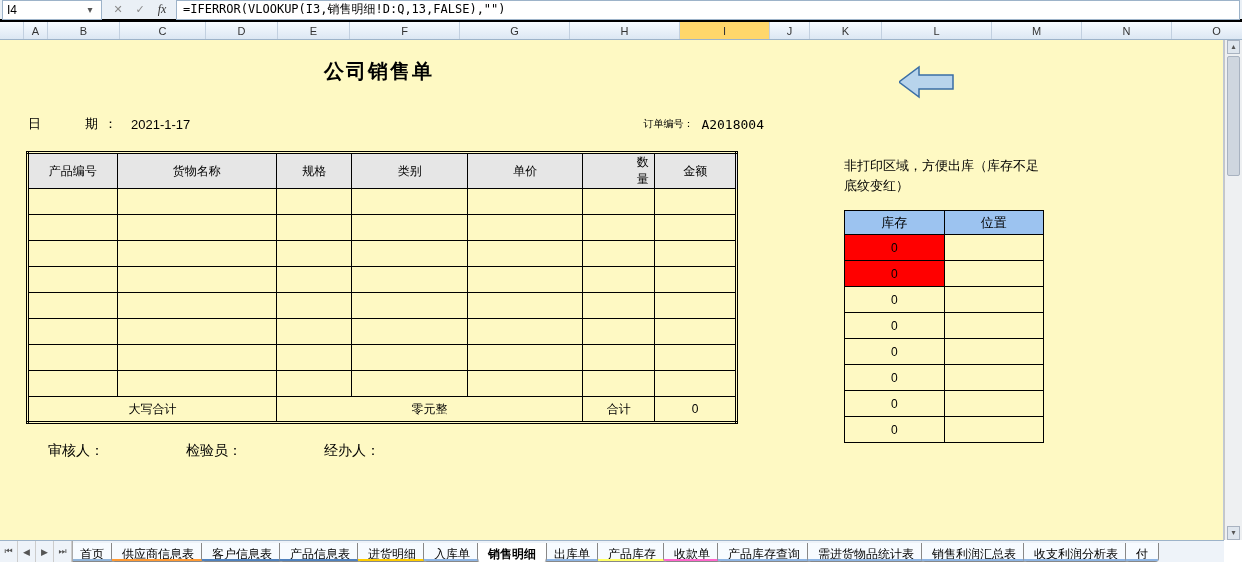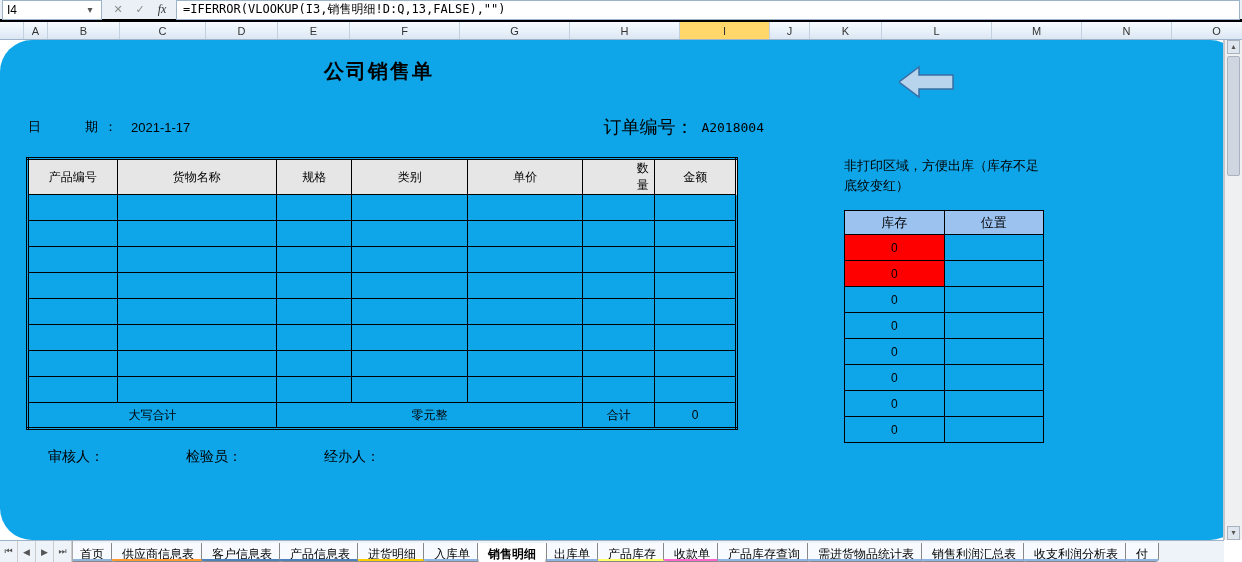--- a/index.html
+++ b/index.html
@@ -15,21 +15,21 @@
   .fx-icon { font-style: italic; font-family: "Times New Roman", serif; color: #333; font-size: 12px; }
   .formula-input { flex: 1; height: 20px; background: #fff; border: 1px solid #9db3c9; margin: 1px 2px 1px 0; display: flex; align-items: center; padding: 0 6px; font-family: Consolas, monospace; font-size: 12px; }
 
   
   .col-headers { display: flex; height: 18px; background: linear-gradient(#f7fbff, #dce7f3); border-bottom: 1px solid #9db3c9; }
   .row-head-spacer { width: 24px; border-right: 1px solid #c2d0e0; background: linear-gradient(#f7fbff,#dce7f3); flex-shrink: 0;}
   .col-h { border-right: 1px solid #c2d0e0; text-align: center; font-size: 11px; line-height: 18px; color: #333; }
   .col-h.sel { background: #ffd76b; }
 
   
-  .grid-area { position: absolute; left: 0; top: 40px; right: 0; bottom: 22px; overflow: hidden; background: #0ea5e9; border-radius: 32px; }
+  .grid-area { position: absolute; left: 0; top: 40px; right: 0; bottom: 22px; overflow: hidden; background: #fef9c3; }
 
   
   .doc { position: absolute; left: 24px; top: 10px; width: 980px; }
   .title { font-size: 20px; font-weight: bold; text-align: left; padding-left: 300px; margin: 8px 0 30px 0; letter-spacing: 2px; }
 
   .row-line { display: flex; align-items: center; margin-bottom: 18px; padding-left: 4px; }
   .lbl { font-size: 13px; letter-spacing: 6px; }
 
   .main-table { border: 3px double #000; border-collapse: collapse; width: 712px; margin-top: 6px; margin-left: 2px;}
   .main-table th, .main-table td { border: 1px solid #000; height: 26px; text-align: center; font-size: 12px; font-weight: normal; }
@@ -110,21 +110,21 @@
     <div class="arrow-shape">
       <svg width="56" height="34" viewBox="0 0 56 34">
         <path d="M0 17 L20 2 L20 10 L54 10 L54 24 L20 24 L20 32 Z" fill="#b8d4ec" stroke="#3a6ea5" stroke-width="1.5"></path>
       </svg>
     </div>
 
     <div class="row-line">
       <span class="lbl">日　　期：</span>
       <span style="margin-left:8px; font-size:13px;">2021-1-17</span>
       <span style="flex:1"></span>
-      <span style="font-size:18px; margin-right:8px; margin-left:280px;">订单编号：</span>
+      <span style="font-size:10px; margin-right:8px; margin-left:280px;">订单编号：</span>
       <span style="font-family:Consolas,monospace; font-size:13px;">A2018004</span>
       <span style="width:240px"></span>
     </div>
 
 
     <table class="main-table">
       <thead>
           <tr id="main-thead-row">
             <th style="width: 90px;">产品编号</th>
             <th style="width: 160px;">货物名称</th>

